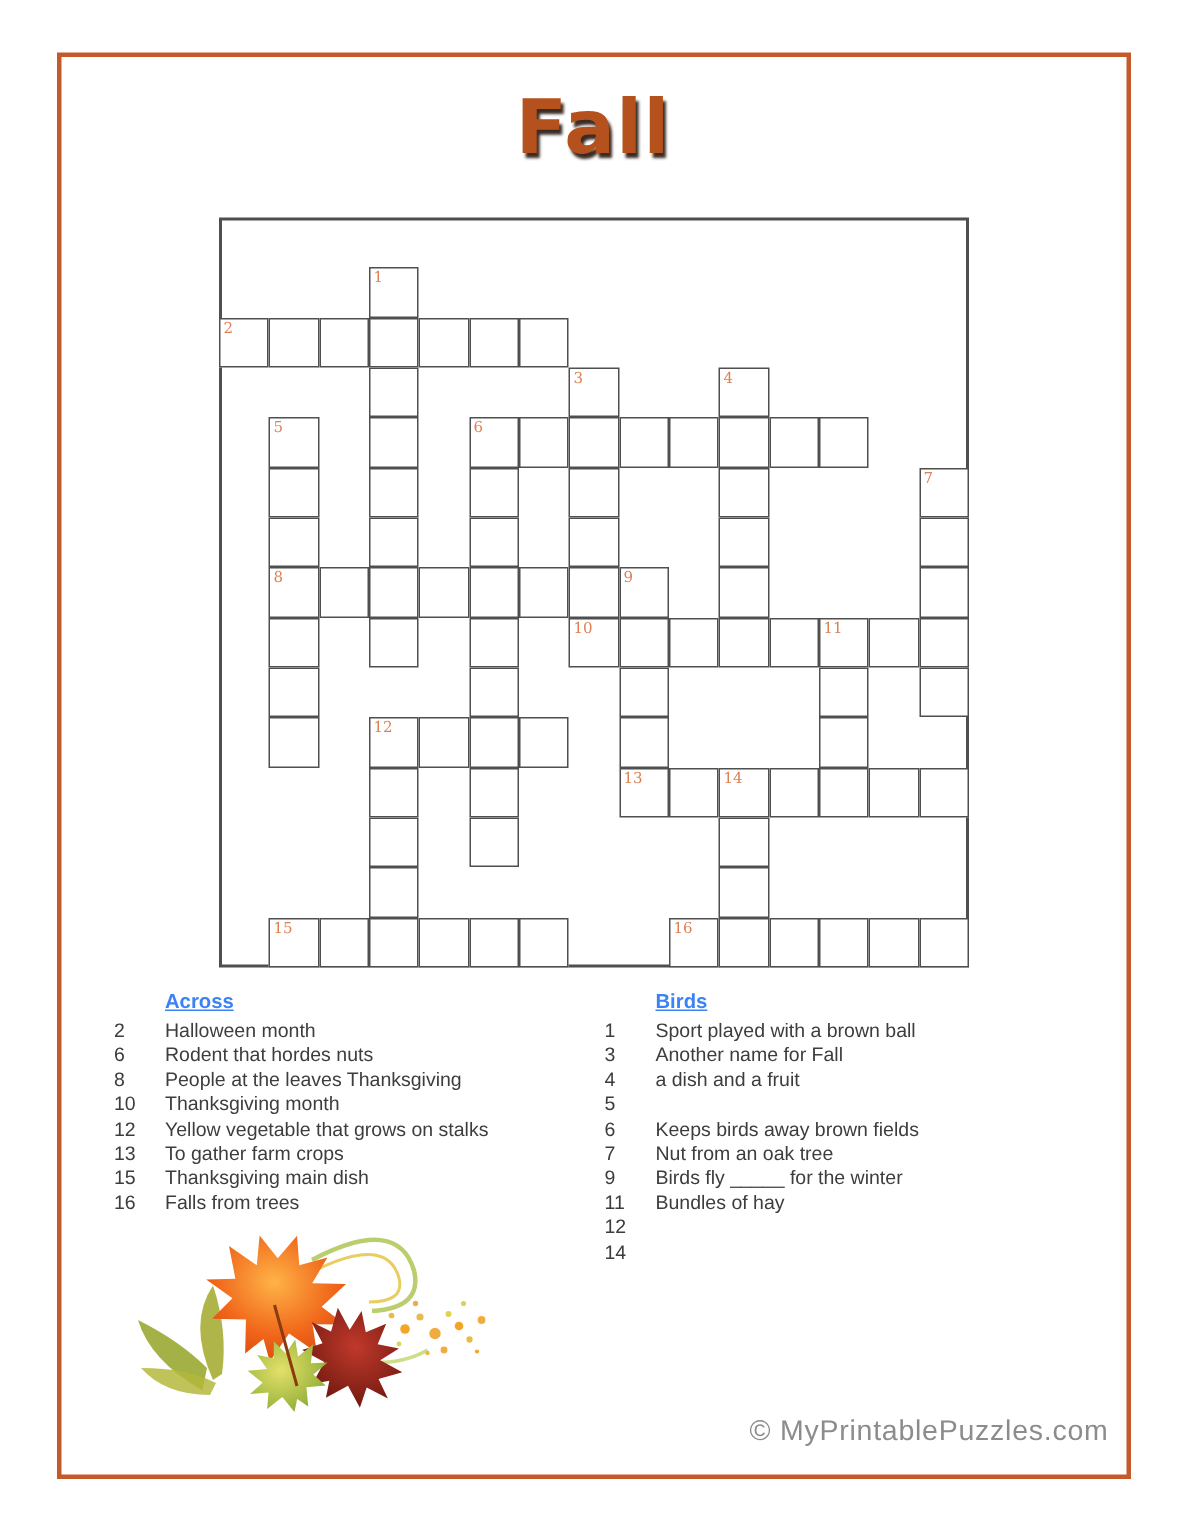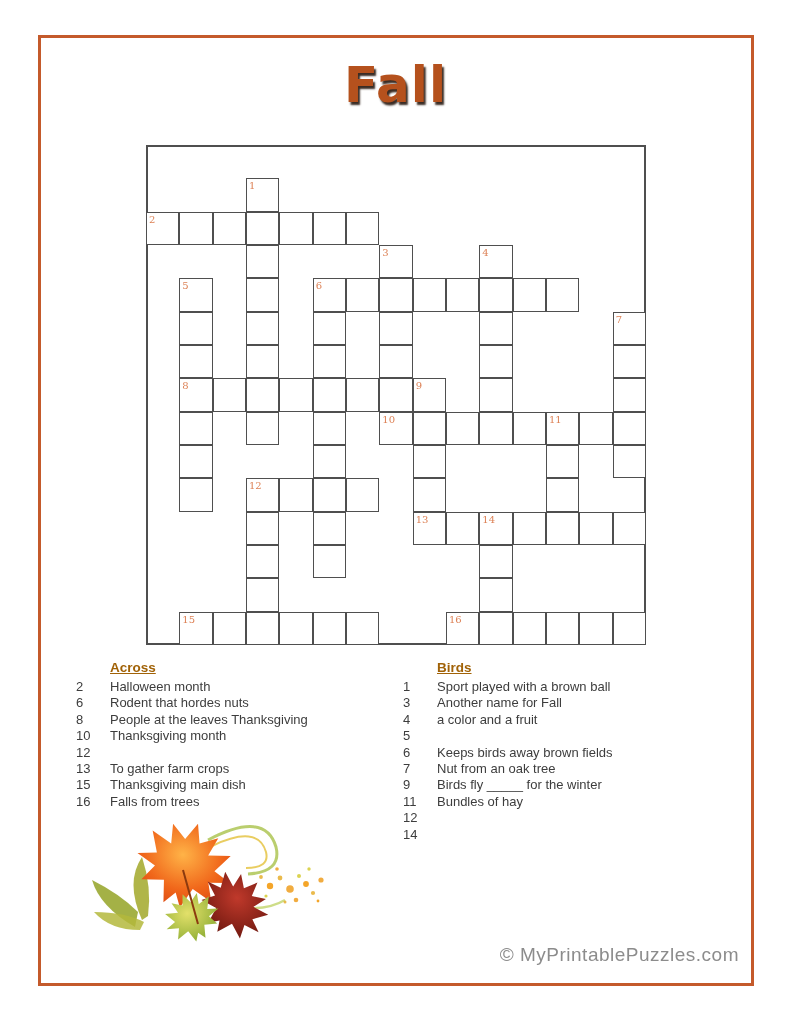--- a/index.html
+++ b/index.html
@@ -25,21 +25,21 @@
                 border:2px solid var(--grid-line);}
   .cell{position:absolute;box-sizing:border-box;background:#ffffff;
         border:1px solid var(--grid-line);}
   .cellnum{position:absolute;left:2px;top:1px;
            font-family:"DejaVu Serif",serif;font-size:10px;line-height:11px;
            color:var(--cell-number);}
   .clue-col{position:absolute;width:320px;color:var(--clue-text);}
   .clue-col.across{left:76px;top:660px;}
   .clue-col.down{left:403px;top:660px;}
   .clue-header{margin:0 0 4px 34px;font-size:13.5px;font-weight:bold;
-               text-decoration:underline;color:#a16207;}
+               text-decoration:underline;color:#3b82f6;}
   .clue-row{display:flex;font-size:13px;line-height:16.4px;}
   .clue-num{flex:0 0 34px;}
   .clue-text{flex:1;}
   .leaves{position:absolute;left:80px;top:812px;}
   .footer{position:absolute;top:944px;right:52px;font-size:19px;letter-spacing:0.5px;
           color:var(--footer-text);}
 </style>
 </head>
 <body>
 
@@ -191,20 +191,21 @@
         <div class="clue-row">
           <span class="clue-num">8</span>
           <span class="clue-text">People at the leaves Thanksgiving</span>
         </div>
         <div class="clue-row">
           <span class="clue-num">10</span>
           <span class="clue-text">Thanksgiving month</span>
         </div>
         <div class="clue-row">
           <span class="clue-num">12</span>
+          <span class="clue-text">Yellow vegetable that grows on stalks</span>
         </div>
         <div class="clue-row">
           <span class="clue-num">13</span>
           <span class="clue-text">To gather farm crops</span>
         </div>
         <div class="clue-row">
           <span class="clue-num">15</span>
           <span class="clue-text">Thanksgiving main dish</span>
         </div>
         <div class="clue-row">
@@ -220,21 +221,21 @@
         <div class="clue-row">
           <span class="clue-num">1</span>
           <span class="clue-text">Sport played with a brown ball</span>
         </div>
         <div class="clue-row">
           <span class="clue-num">3</span>
           <span class="clue-text">Another name for Fall</span>
         </div>
         <div class="clue-row">
           <span class="clue-num">4</span>
-          <span class="clue-text">a color and a fruit</span>
+          <span class="clue-text">a dish and a fruit</span>
         </div>
         <div class="clue-row">
           <span class="clue-num">5</span>
         </div>
         <div class="clue-row">
           <span class="clue-num">6</span>
           <span class="clue-text">Keeps birds away brown fields</span>
         </div>
         <div class="clue-row">
           <span class="clue-num">7</span>

